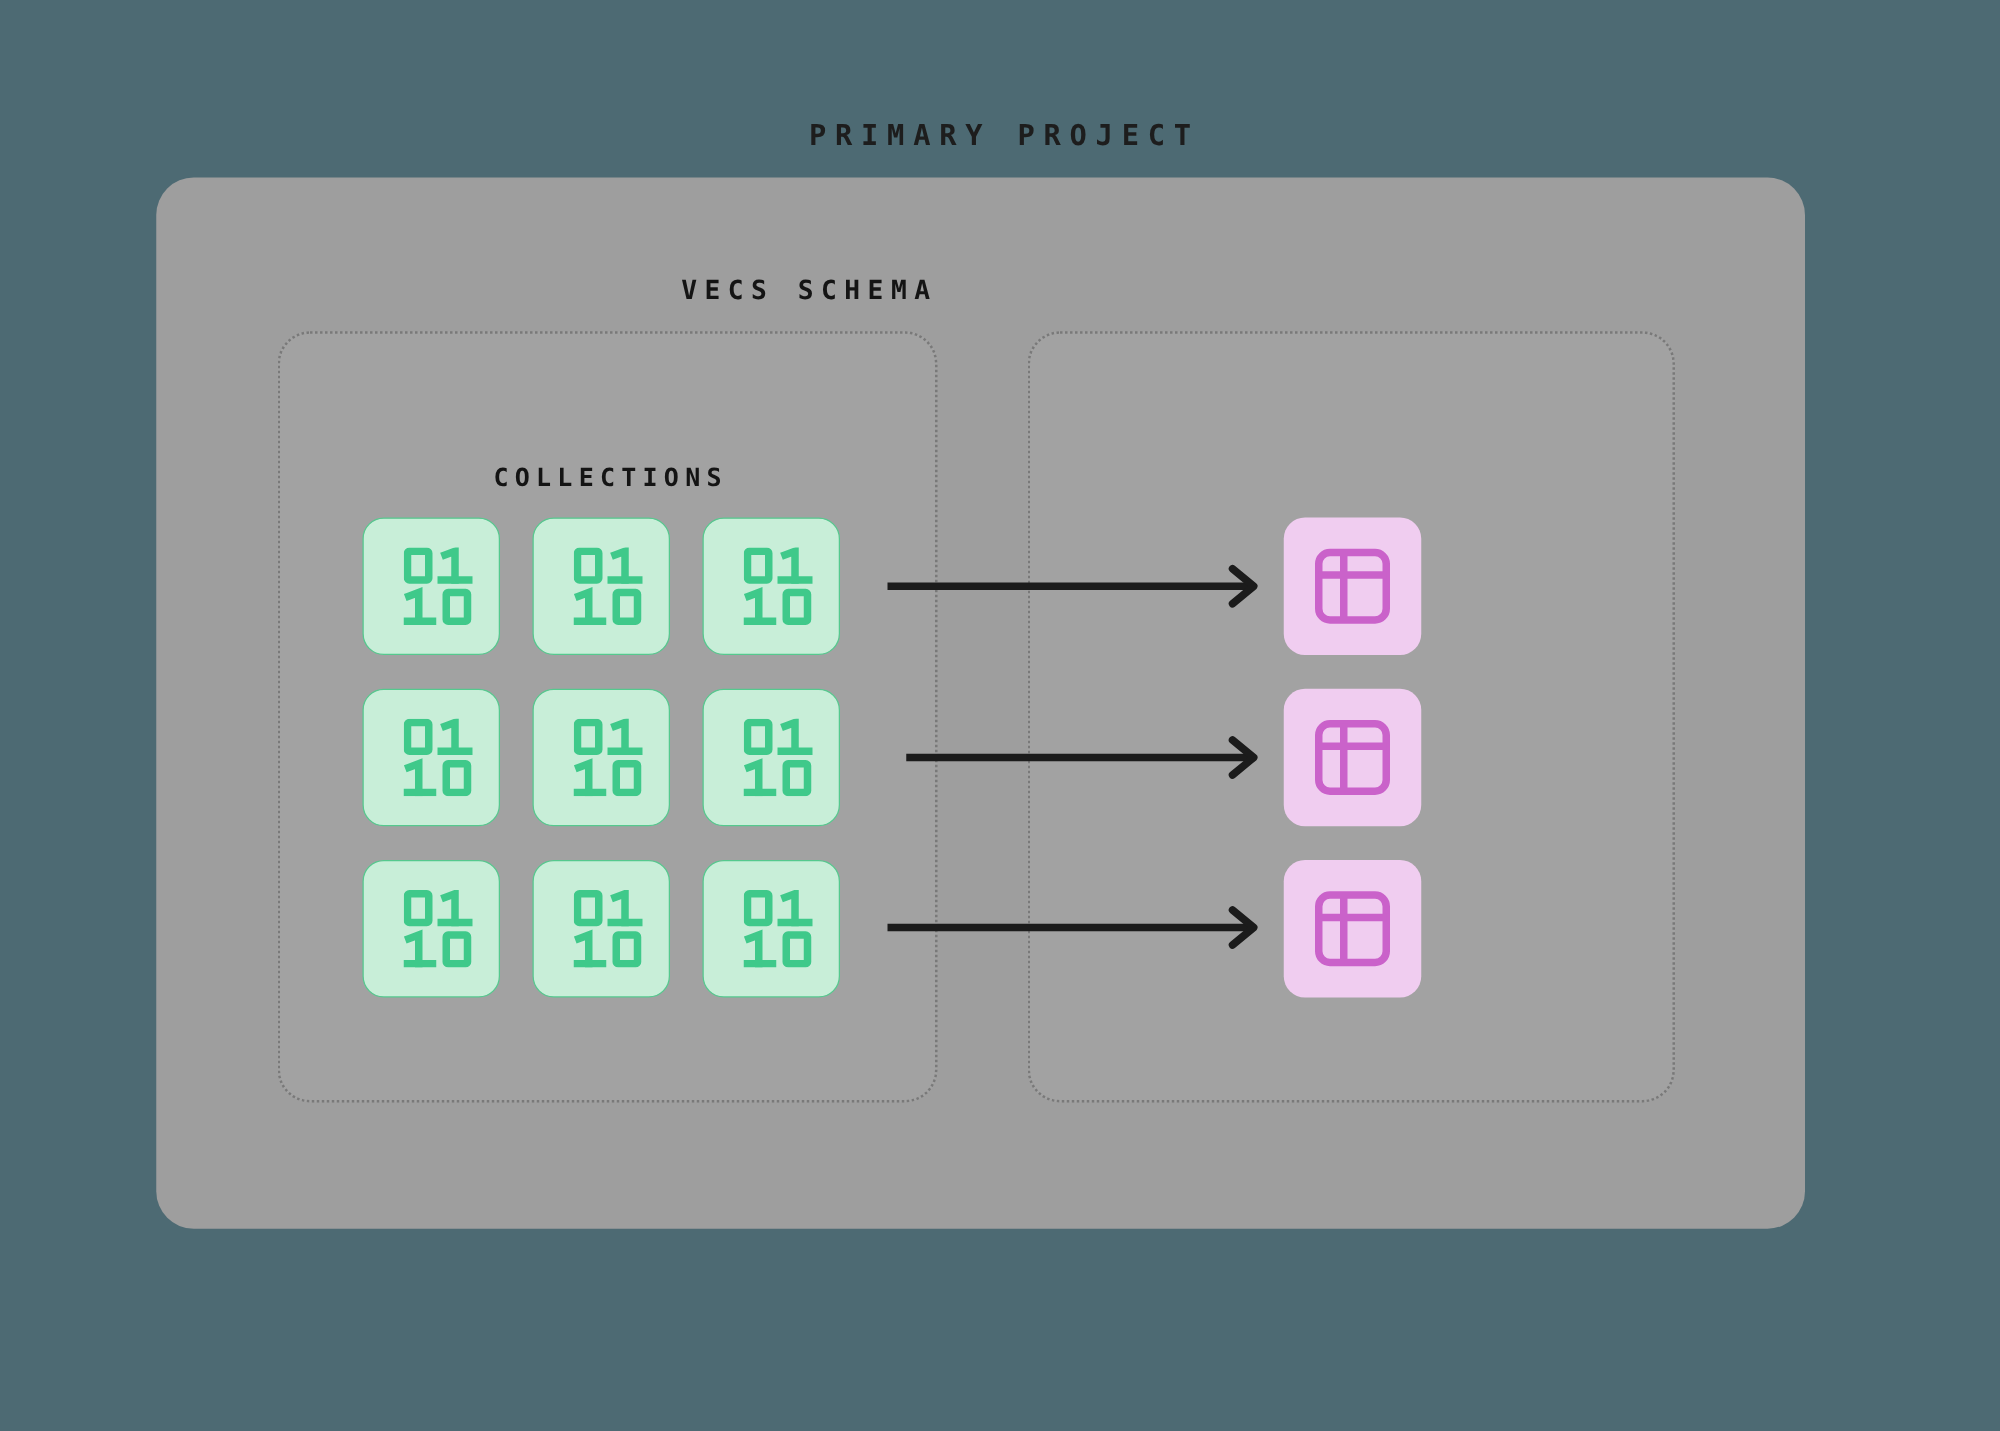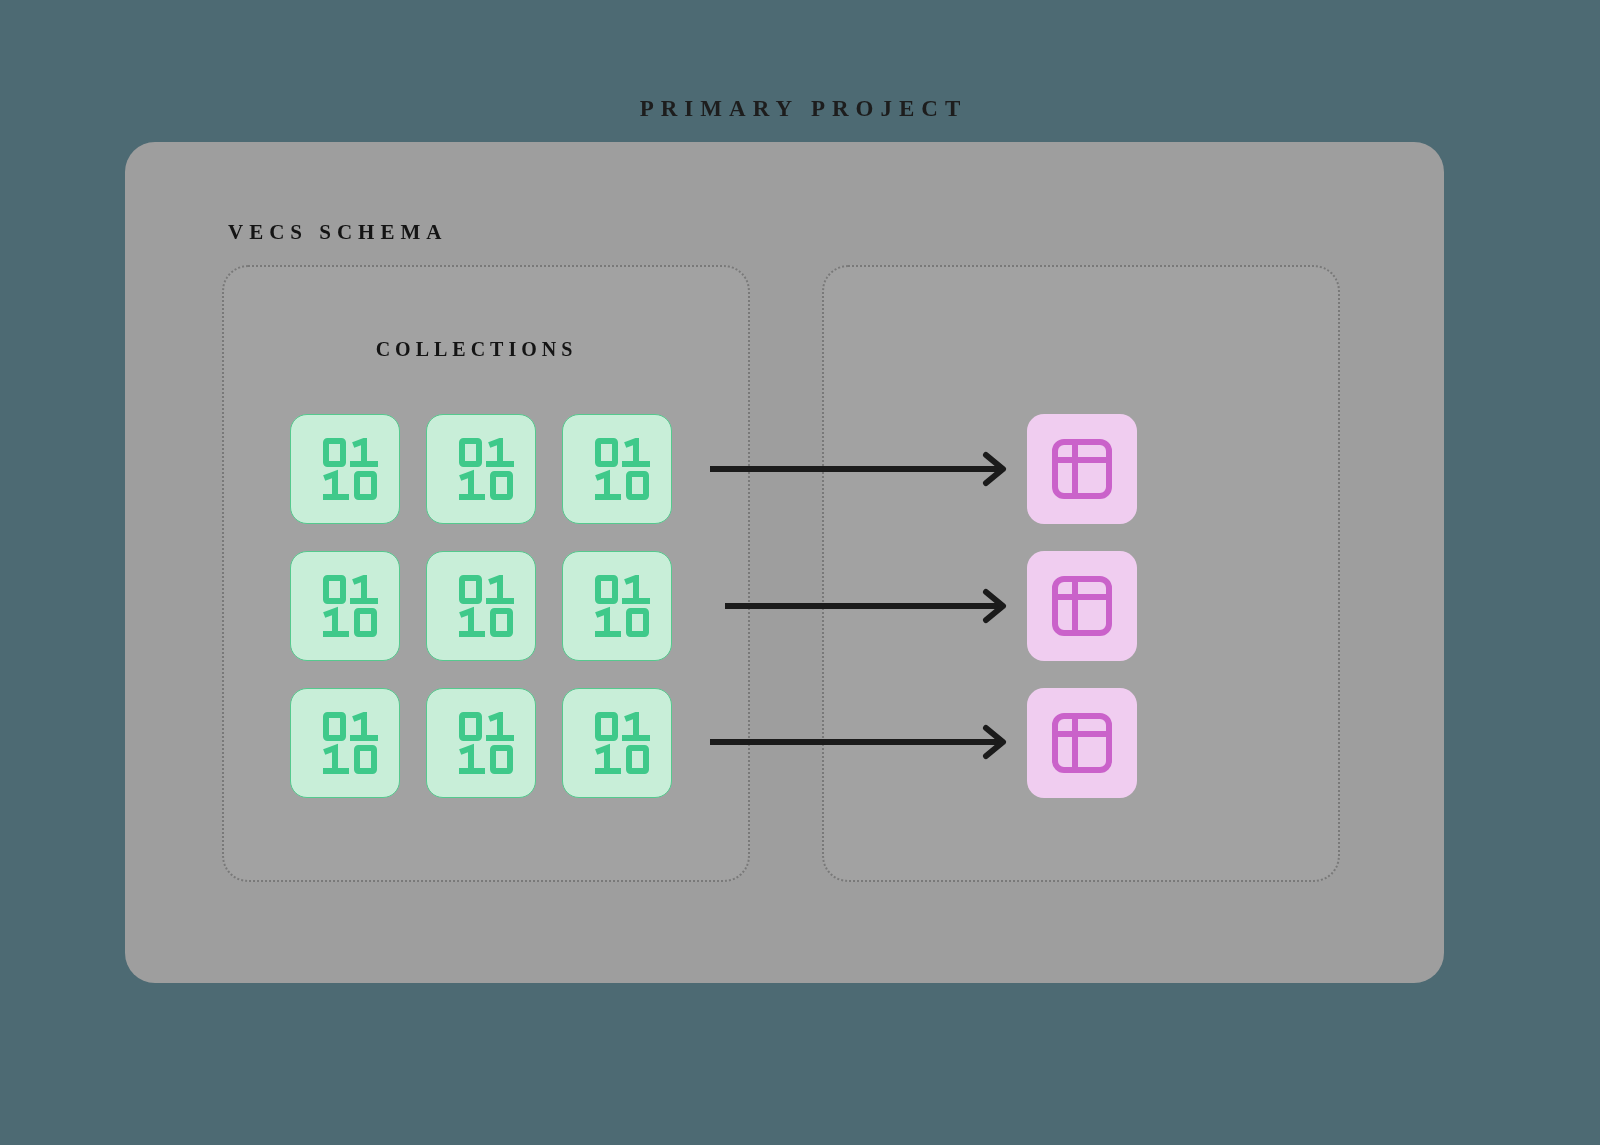--- a/index.html
+++ b/index.html
@@ -11,21 +11,20 @@
     height: 1145px;
     background: #4d6a73;
     font-family: "DejaVu Sans Mono", "Liberation Mono", monospace;
     overflow: hidden;
   }
 
   #diagram {
     position: relative;
     width: 1600px;
     height: 1145px;
-    font-family: Liberation Serif, serif;
   }
 
   
   .diagram-title {
     position: absolute;
     left: 0;
     top: 96px;
     width: 1600px;
     text-align: center;
     font-size: 23px;
@@ -47,21 +46,21 @@
   }
 
   
   .schema-label {
     position: absolute;
     top: 220px;
     font-size: 21px;
     font-weight: 700;
     letter-spacing: 6px;
     color: #141414;
-    text-align: left;
+    text-align: right;
     text-indent: 6px;
   }
   .schema-label.vecs   { left: 222px; width: 528px; }
   .schema-label.public { left: 822px; width: 518px; }
 
   .schema-box {
     position: absolute;
     top: 265px;
     height: 617px;
     background: rgba(255,255,255,0.045);
@@ -75,21 +74,21 @@
   .group-label {
     position: absolute;
     top: 338px;
     font-size: 20px;
     font-weight: 700;
     letter-spacing: 5px;
     color: #141414;
     text-align: center;
     text-indent: 5px;
   }
-  .group-label.collections { left: 210px; width: 528px; }
+  .group-label.collections { left: 222px; width: 528px; margin-top: 32px; }
   .group-label.views       { left: 822px; width: 518px; }
 
   
   .collection-grid {
     position: absolute;
     left: 290px;
     top: 414px;
     display: grid;
     grid-template-columns: repeat(3, 110px);
     grid-template-rows: repeat(3, 110px);

